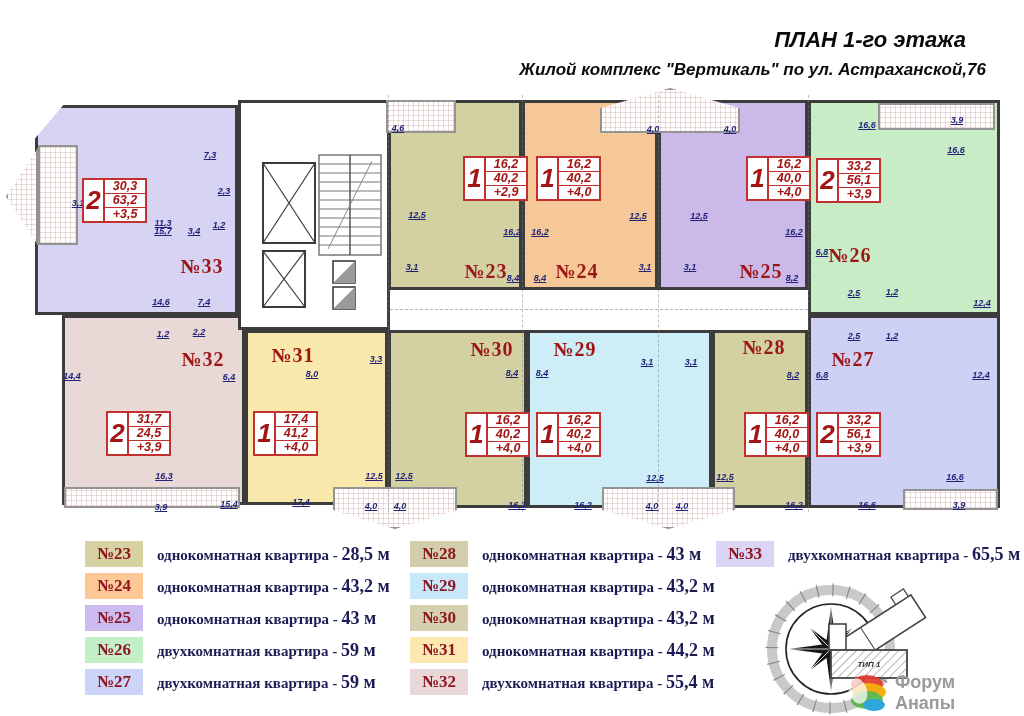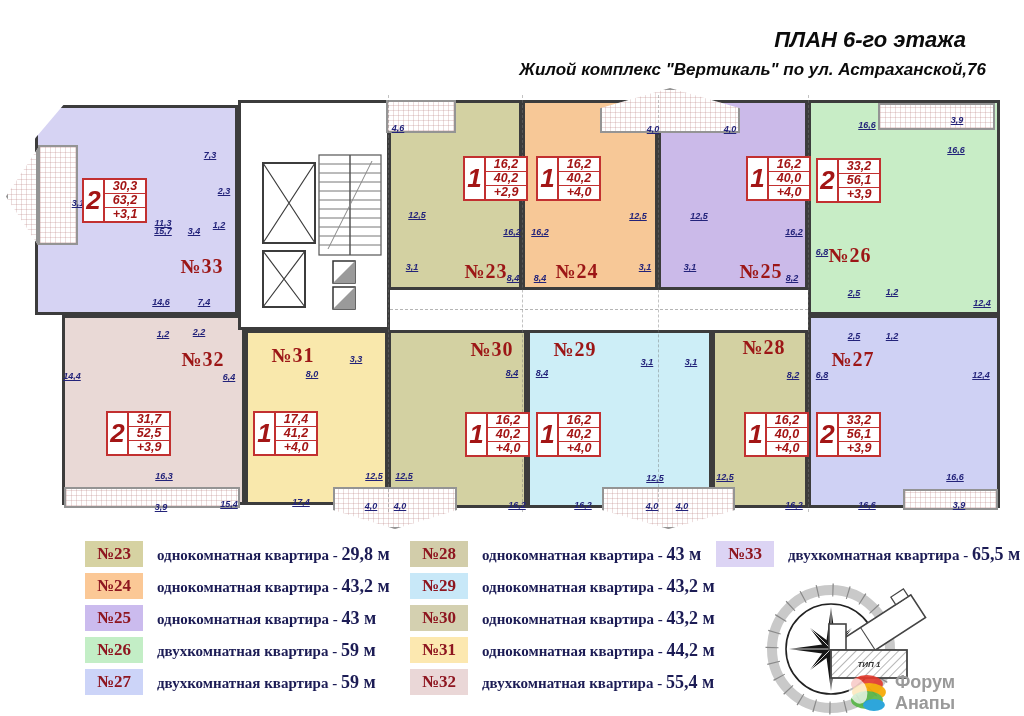--- a/index.html
+++ b/index.html
@@ -38,21 +38,21 @@
   #watermark{position:absolute;left:845px;top:672px;width:175px;height:44px;z-index:8;display:flex;align-items:flex-start;}
   #wm-text{margin-left:4px;line-height:1.05;}
   #wm-line1{font:bold 18px "Liberation Sans",sans-serif;color:#9a9a9a;}
   #wm-line2{font:12px "Liberation Sans",sans-serif;color:#8d8d8d;}
 </style>
 </head>
 <body>
 
 <div id="stage">
 
-  <div class="title">ПЛАН 6-го этажа</div>
+  <div class="title">ПЛАН 1-го этажа</div>
   <div class="subtitle">Жилой комплекс "Вертикаль" по ул. Астраханской,76</div>
 
   <div id="plan" style="position:absolute;inset:0;">
 
     <div id="core">
       <svg width="146" height="224" viewBox="0 0 146 224">
         <rect x="22" y="60" width="52" height="80" fill="none" stroke="#3c3c3c" stroke-width="2"></rect>
         <path d="M22 60 L74 140 M74 60 L22 140" stroke="#3c3c3c" stroke-width="1.2" fill="none"></path>
         <rect x="22" y="148" width="42" height="56" fill="none" stroke="#3c3c3c" stroke-width="2"></rect>
         <path d="M22 148 L64 204 M64 148 L22 204" stroke="#3c3c3c" stroke-width="1.2" fill="none"></path>
@@ -102,21 +102,21 @@
       <div class="dim" style="left: 161px; top: 297px;">14,6</div>
       <div class="dim" style="left: 204px; top: 297px;">7,4</div>
       <div class="dim" style="left: 72px; top: 371px;">14,4</div>
       <div class="dim" style="left: 163px; top: 329px;">1,2</div>
       <div class="dim" style="left: 199px; top: 327px;">2,2</div>
       <div class="dim" style="left: 229px; top: 372px;">6,4</div>
       <div class="dim" style="left: 164px; top: 471px;">16,3</div>
       <div class="dim" style="left: 161px; top: 502px;">3,9</div>
       <div class="dim" style="left: 229px; top: 499px; text-align: right;">15,4</div>
       <div class="dim" style="left: 312px; top: 369px;">8,0</div>
-      <div class="dim" style="left: 356px; top: 354px;">3,3</div>
+      <div class="dim" style="left: 376px; top: 354px;">3,3</div>
       <div class="dim" style="left: 374px; top: 471px;">12,5</div>
       <div class="dim" style="left: 301px; top: 497px;">17,4</div>
       <div class="dim" style="left: 404px; top: 471px;">12,5</div>
       <div class="dim" style="left: 371px; top: 501px;">4,0</div>
       <div class="dim" style="left: 400px; top: 501px;">4,0</div>
       <div class="dim" style="left: 398px; top: 123px;">4,6</div>
       <div class="dim" style="left: 417px; top: 210px;">12,5</div>
       <div class="dim" style="left: 512px; top: 227px;">16,2</div>
       <div class="dim" style="left: 412px; top: 262px;">3,1</div>
       <div class="dim" style="left: 513px; top: 273px;">8,4</div>
@@ -164,26 +164,26 @@
       <div class="aptlabel" style="left: 761px; top: 260px;">№25</div>
       <div class="aptlabel" style="left: 850px; top: 244px;">№26</div>
       <div class="aptlabel" style="left: 853px; top: 348px;">№27</div>
       <div class="aptlabel" style="left: 764px; top: 336px;">№28</div>
       <div class="aptlabel" style="left: 575px; top: 338px;">№29</div>
       <div class="aptlabel" style="left: 492px; top: 338px;">№30</div>
       <div class="atable" style="left: 82px; top: 178px;">
         <div class="rooms">2</div>
         <div class="cell">30,3</div>
         <div class="cell">63,2</div>
-        <div class="cell">+3,1</div>
+        <div class="cell">+3,5</div>
       </div>
       <div class="atable" style="left: 106px; top: 411px;">
         <div class="rooms">2</div>
         <div class="cell">31,7</div>
-        <div class="cell">52,5</div>
+        <div class="cell">24,5</div>
         <div class="cell">+3,9</div>
       </div>
       <div class="atable" style="left: 253px; top: 411px;">
         <div class="rooms">1</div>
         <div class="cell">17,4</div>
         <div class="cell">41,2</div>
         <div class="cell">+4,0</div>
       </div>
       <div class="atable" style="left: 463px; top: 156px;">
         <div class="rooms">1</div>
@@ -231,21 +231,21 @@
         <div class="rooms">2</div>
         <div class="cell">33,2</div>
         <div class="cell">56,1</div>
         <div class="cell">+3,9</div>
       </div>
     </div>
 
   <div class="legend-col" style="left:85px;top:541px;">
       <div class="legend-row">
         <div class="legend-swatch" style="background: rgb(214, 210, 162);">№23</div>
-        <div class="legend-text">однокомнатная квартира - <span class="area">29,8 м</span></div>
+        <div class="legend-text">однокомнатная квартира - <span class="area">28,5 м</span></div>
       </div>
       <div class="legend-row">
         <div class="legend-swatch" style="background: rgb(251, 200, 150);">№24</div>
         <div class="legend-text">однокомнатная квартира - <span class="area">43,2 м</span></div>
       </div>
       <div class="legend-row">
         <div class="legend-swatch" style="background: rgb(203, 187, 238);">№25</div>
         <div class="legend-text">однокомнатная квартира - <span class="area">43 м</span></div>
       </div>
       <div class="legend-row">

